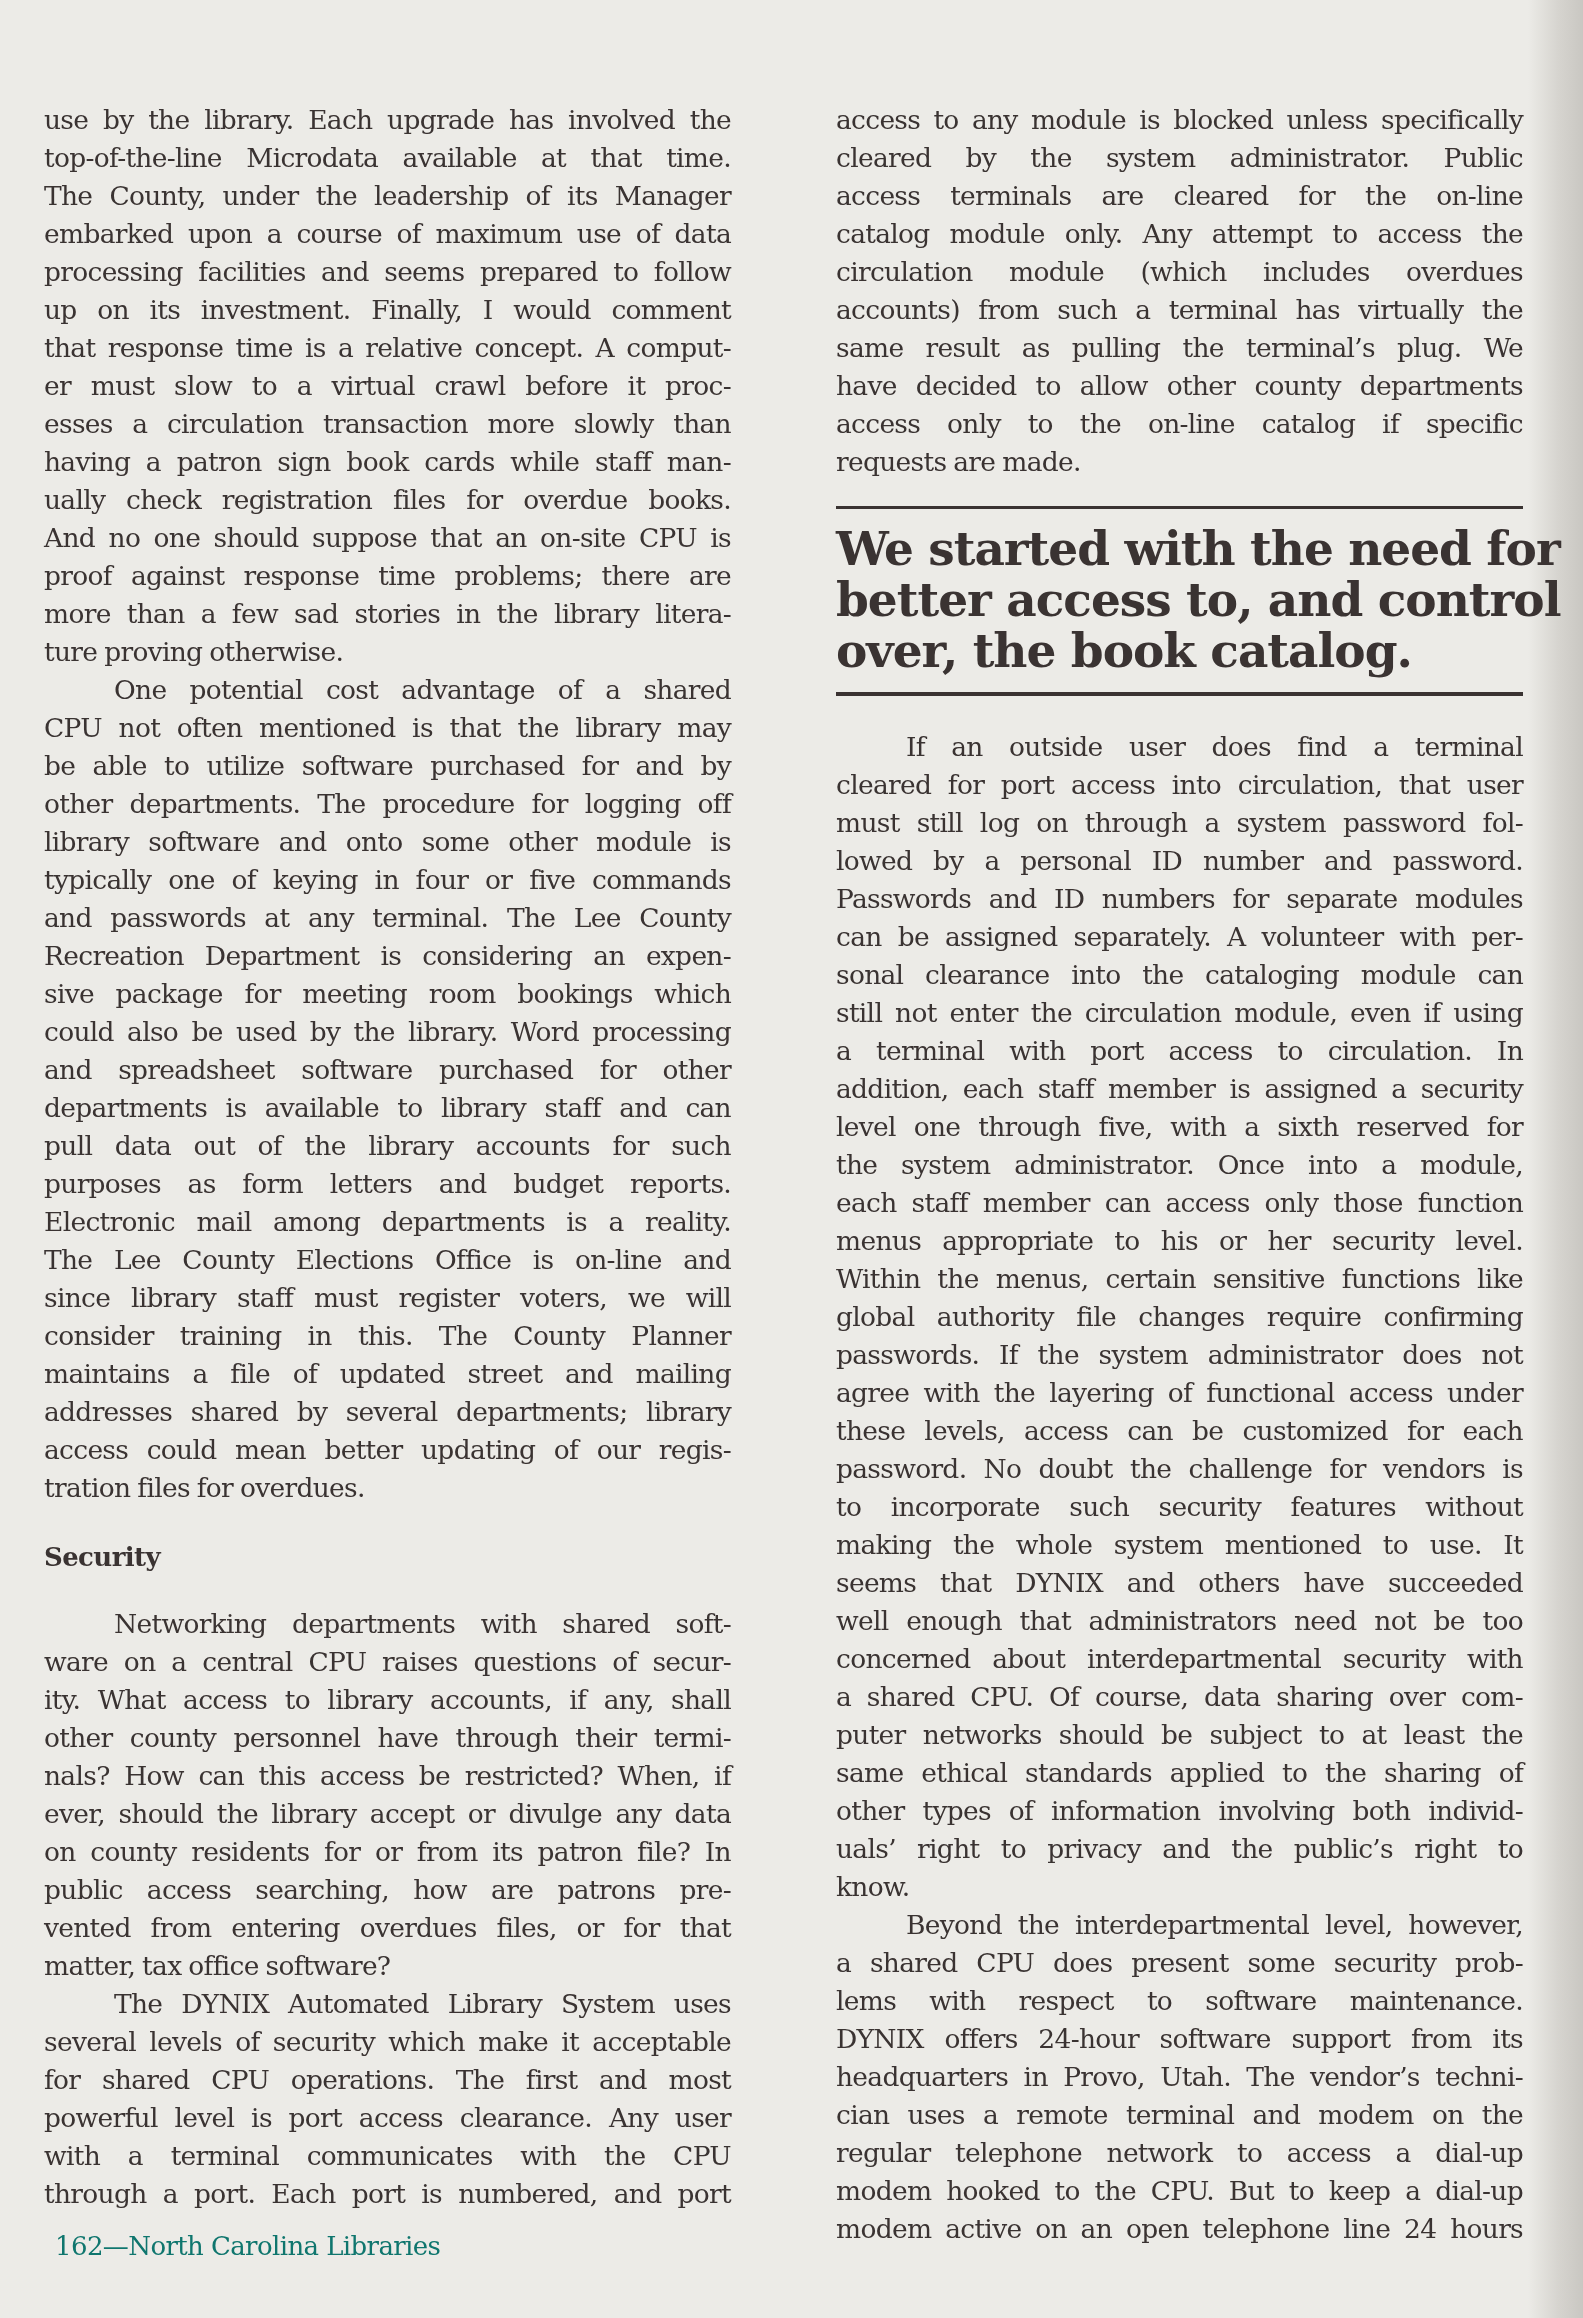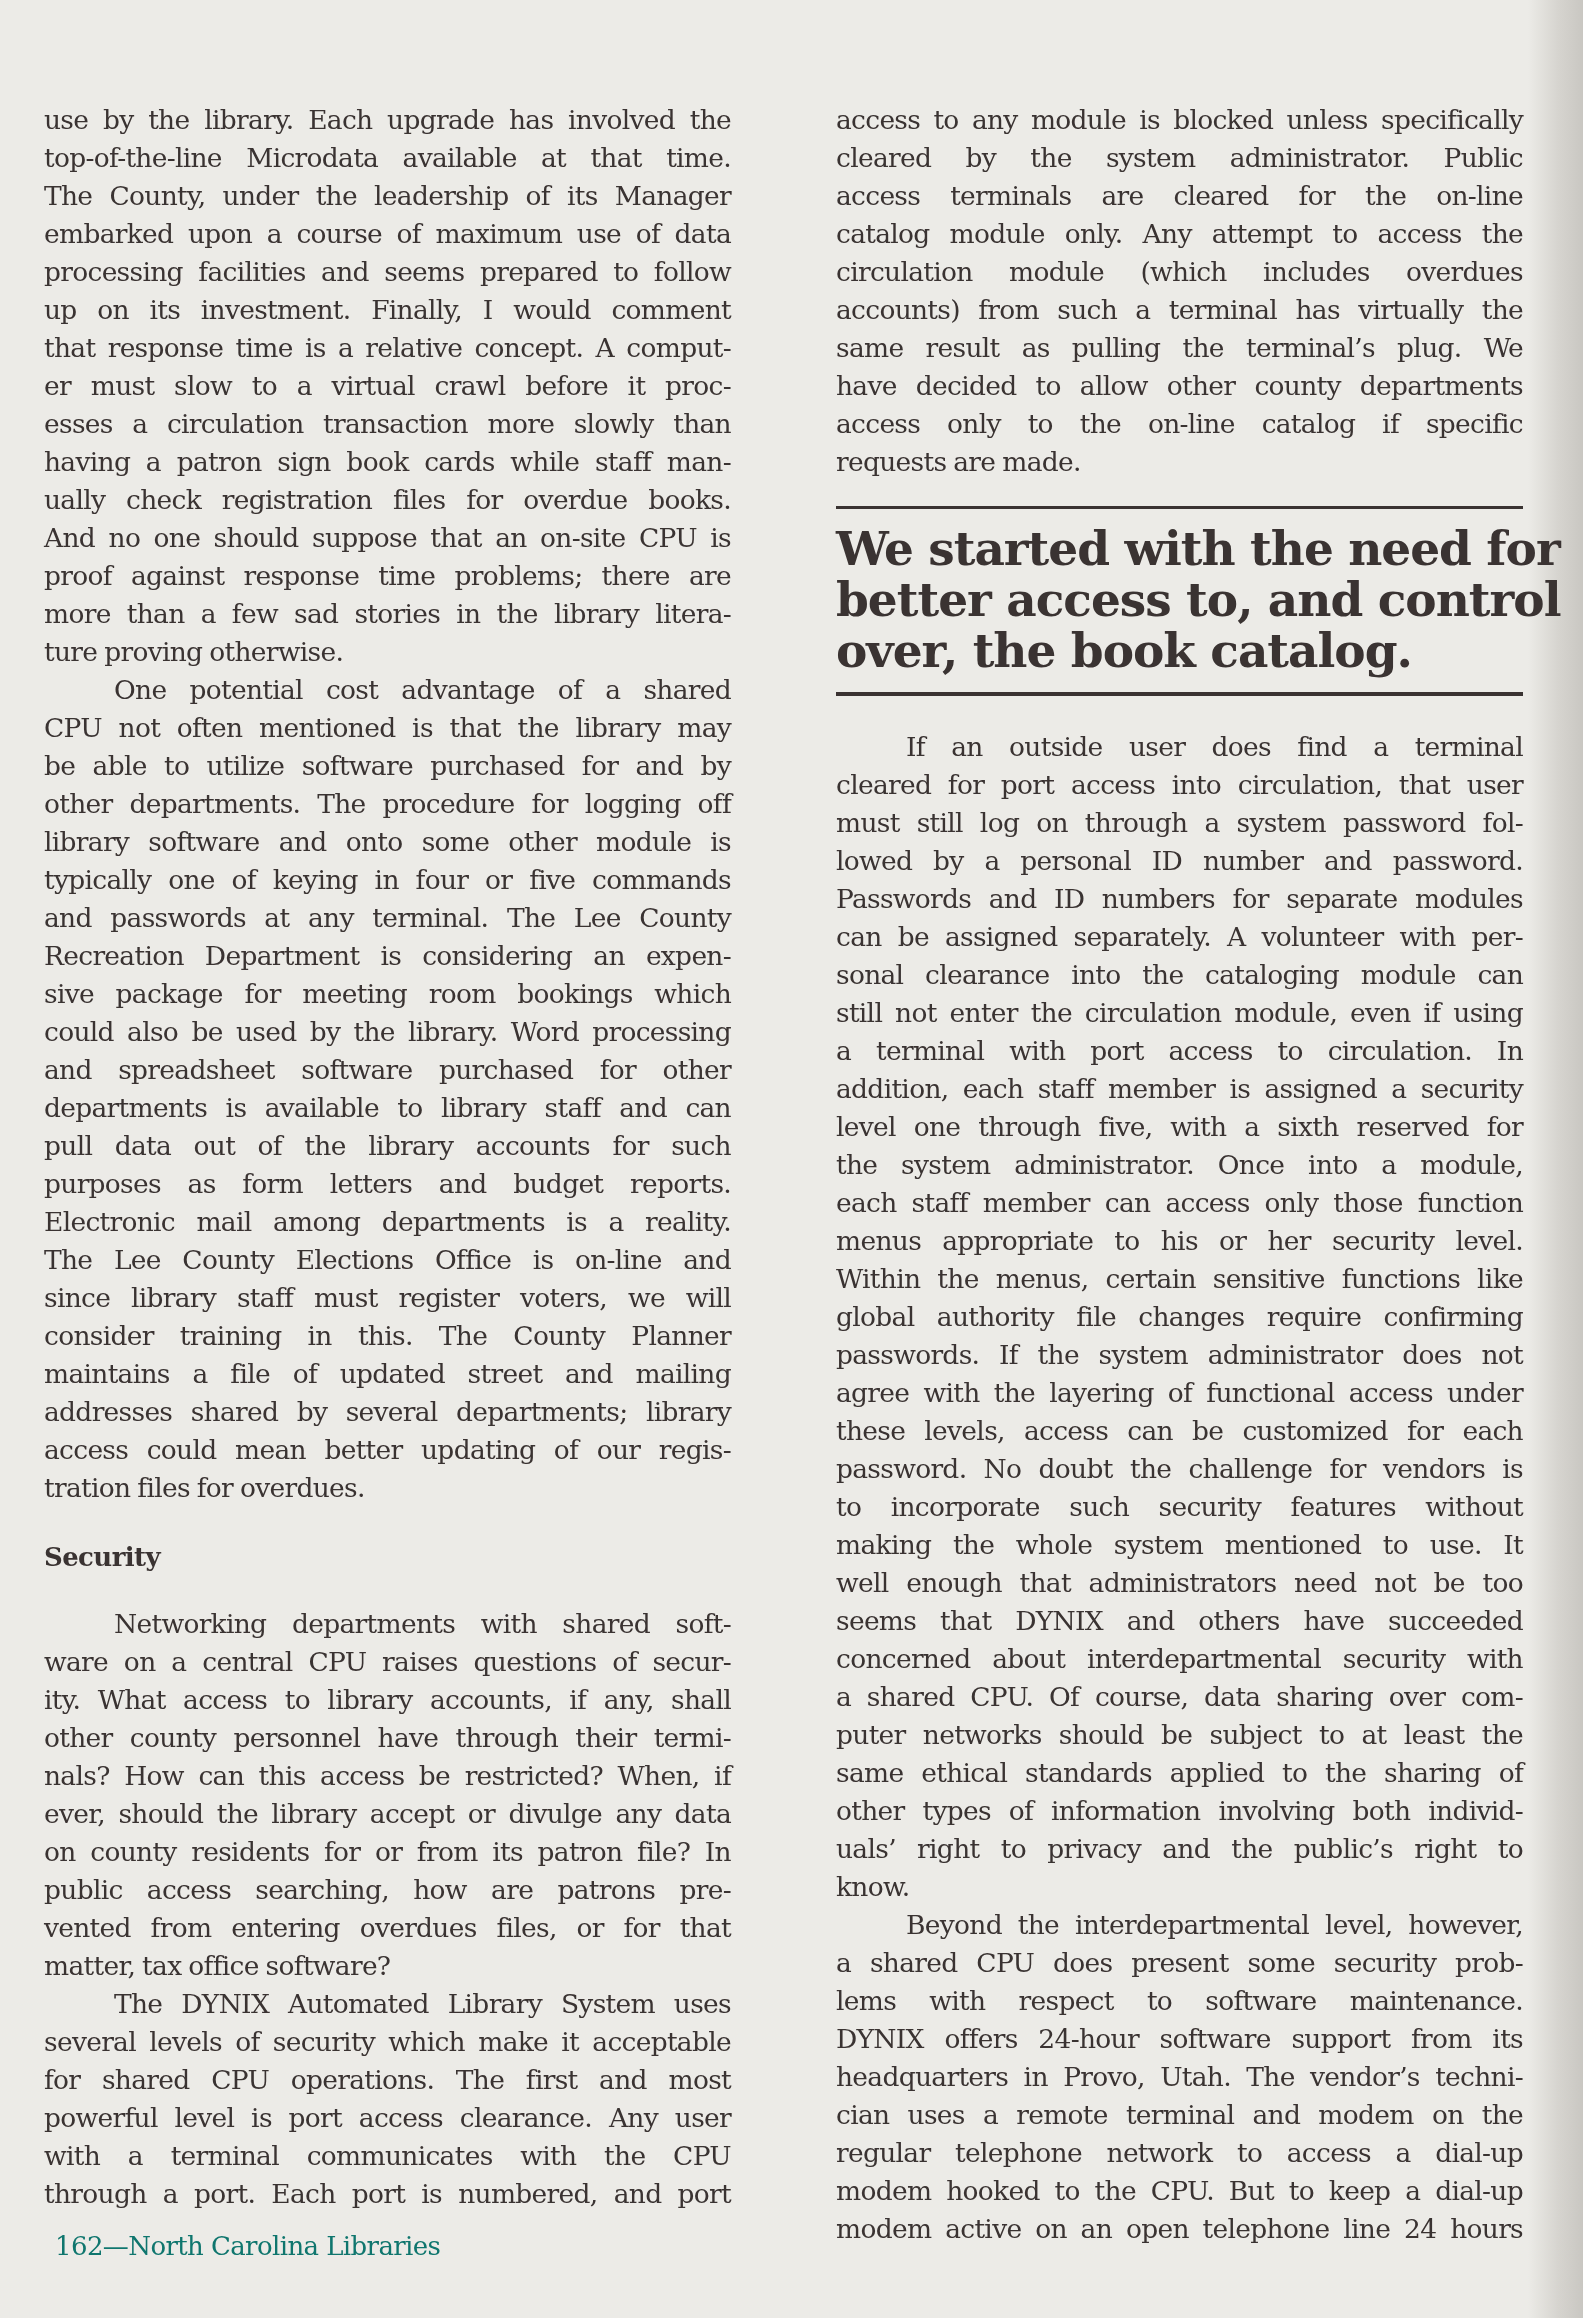--- a/index.html
+++ b/index.html
@@ -162,22 +162,22 @@
       <span class="line">each staff member can access only those function</span>
       <span class="line">menus appropriate to his or her security level.</span>
       <span class="line">Within the menus, certain sensitive functions like</span>
       <span class="line">global authority file changes require confirming</span>
       <span class="line">passwords. If the system administrator does not</span>
       <span class="line">agree with the layering of functional access under</span>
       <span class="line">these levels, access can be customized for each</span>
       <span class="line">password. No doubt the challenge for vendors is</span>
       <span class="line">to incorporate such security features without</span>
       <span class="line">making the whole system mentioned to use. It</span>
+      <span class="line">seems that DYNIX and others have succeeded</span>
       <span class="line">well enough that administrators need not be too</span>
-      <span class="line">seems that DYNIX and others have succeeded</span>
       <span class="line">concerned about interdepartmental security with</span>
       <span class="line">a shared CPU. Of course, data sharing over com-</span>
       <span class="line">puter networks should be subject to at least the</span>
       <span class="line">same ethical standards applied to the sharing of</span>
       <span class="line">other types of information involving both individ-</span>
       <span class="line">uals’ right to privacy and the public’s right to</span>
       <span class="line last">know.</span>
     </div>
   <div>
       <span class="line indent">Beyond the interdepartmental level, however,</span>

